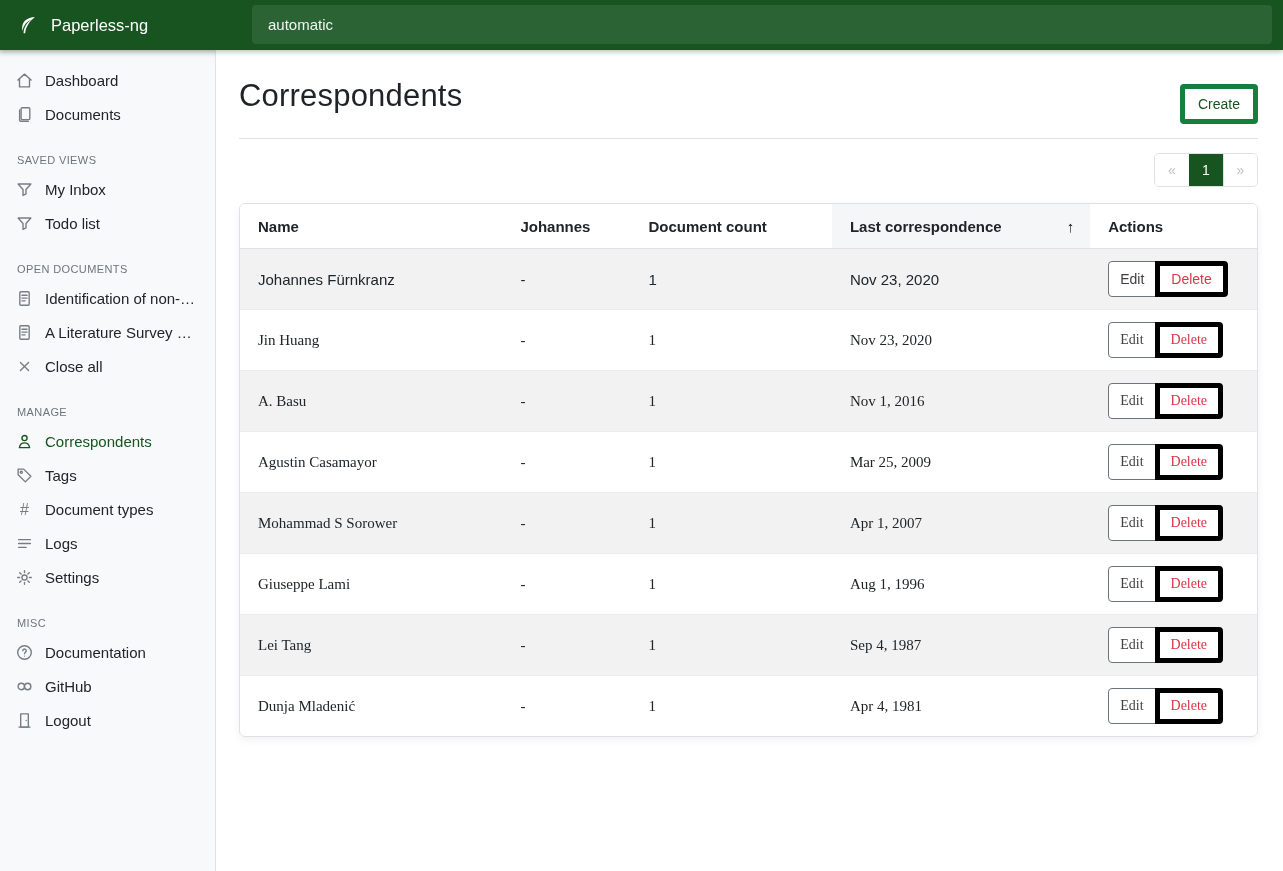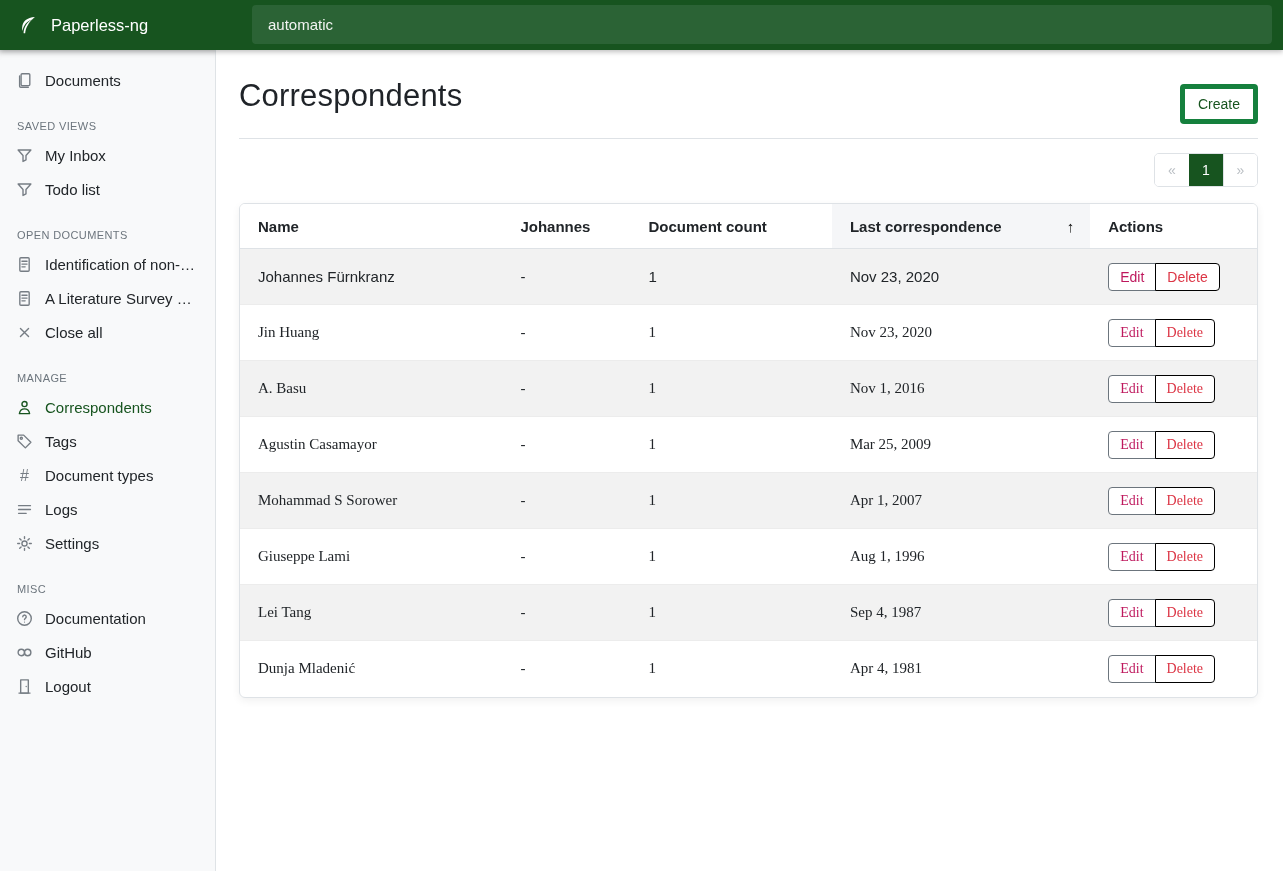--- a/index.html
+++ b/index.html
@@ -61,24 +61,24 @@
   table { width:100%; border-collapse:collapse; font-size:15px; }
   th { text-align:left; font-weight:700; padding:14px 16px 13px 18px;
     border-bottom:1px solid #dee2e6; background:#fff; cursor:pointer; }
   th.sorted { background:#f5f6f8; }
   .sort-arrow { float:right; font-weight:400; font-size:15px; color:#111; }
   td { padding:12px 16px 12px 18px; vertical-align:middle; height:56px; }
   tr.striped td { background:#f2f2f2; }
   tbody tr + tr td { border-top:1px solid #ececec;font-family:Liberation Serif, serif; }
 
   .btn-group { display:inline-flex; }
-  .btn-edit { background:#fff; border:1px solid #6c757d; color:#be185d;
+  .btn-edit { background:#fff; border:1px solid #6c757d; color:#404040;
     font-size:14px; font-family:inherit; padding:5px 11px;
     border-radius:4px 0 0 4px; cursor:pointer; }
-  .btn-delete { background:#fff; border:1px solid #000000; color:#dc3545;
+  .btn-delete { background:#fff; border:5px solid #000000; color:#dc3545;
     font-size:14px; font-family:inherit; padding:5px 11px;
     border-radius:0 4px 4px 0; margin-left:-1px; cursor:pointer; }
 </style>
 </head>
 <body>
 
 <header class="navbar">
   <div class="brand">
     <svg class="brand-icon" viewBox="0 0 24 24">
       <path fill="#ffffff" d="M19.5 3.2c-8.6.6-13.4 4.6-13.9 11.6-.1 1.4.1 2.7.5 3.7.9-6.3 4.3-10.4 10.4-12.6C11 8.8 7.9 13.5 7.2 19.9c0 .4 0 .7.1 1l1.6.2c.5-6.4 4-12.4 10.6-17.9z"></path>
@@ -90,20 +90,28 @@
   </div>
 </header>
 
 <div class="shell">
 
   <nav class="sidebar">
 
     <div class="side-item">
       <span class="ic">
         <svg viewBox="0 0 16 16">
+            <path d="M1.8 7.6 8 2l6.2 5.6M3.3 6.6V14h9.4V6.6"></path>
+          </svg>
+      </span>
+      <span>Dashboard</span>
+    </div>
+    <div class="side-item">
+      <span class="ic">
+        <svg viewBox="0 0 16 16">
             <rect x="4.8" y="1.6" width="8.2" height="11.2" rx="1"></rect>
             <path d="M11.6 14.4H4.4a1 1 0 0 1-1-1V3.8"></path>
           </svg>
       </span>
       <span>Documents</span>
     </div>
 
     <div class="side-heading">SAVED VIEWS</div>
     <div class="side-item">
       <span class="ic">

